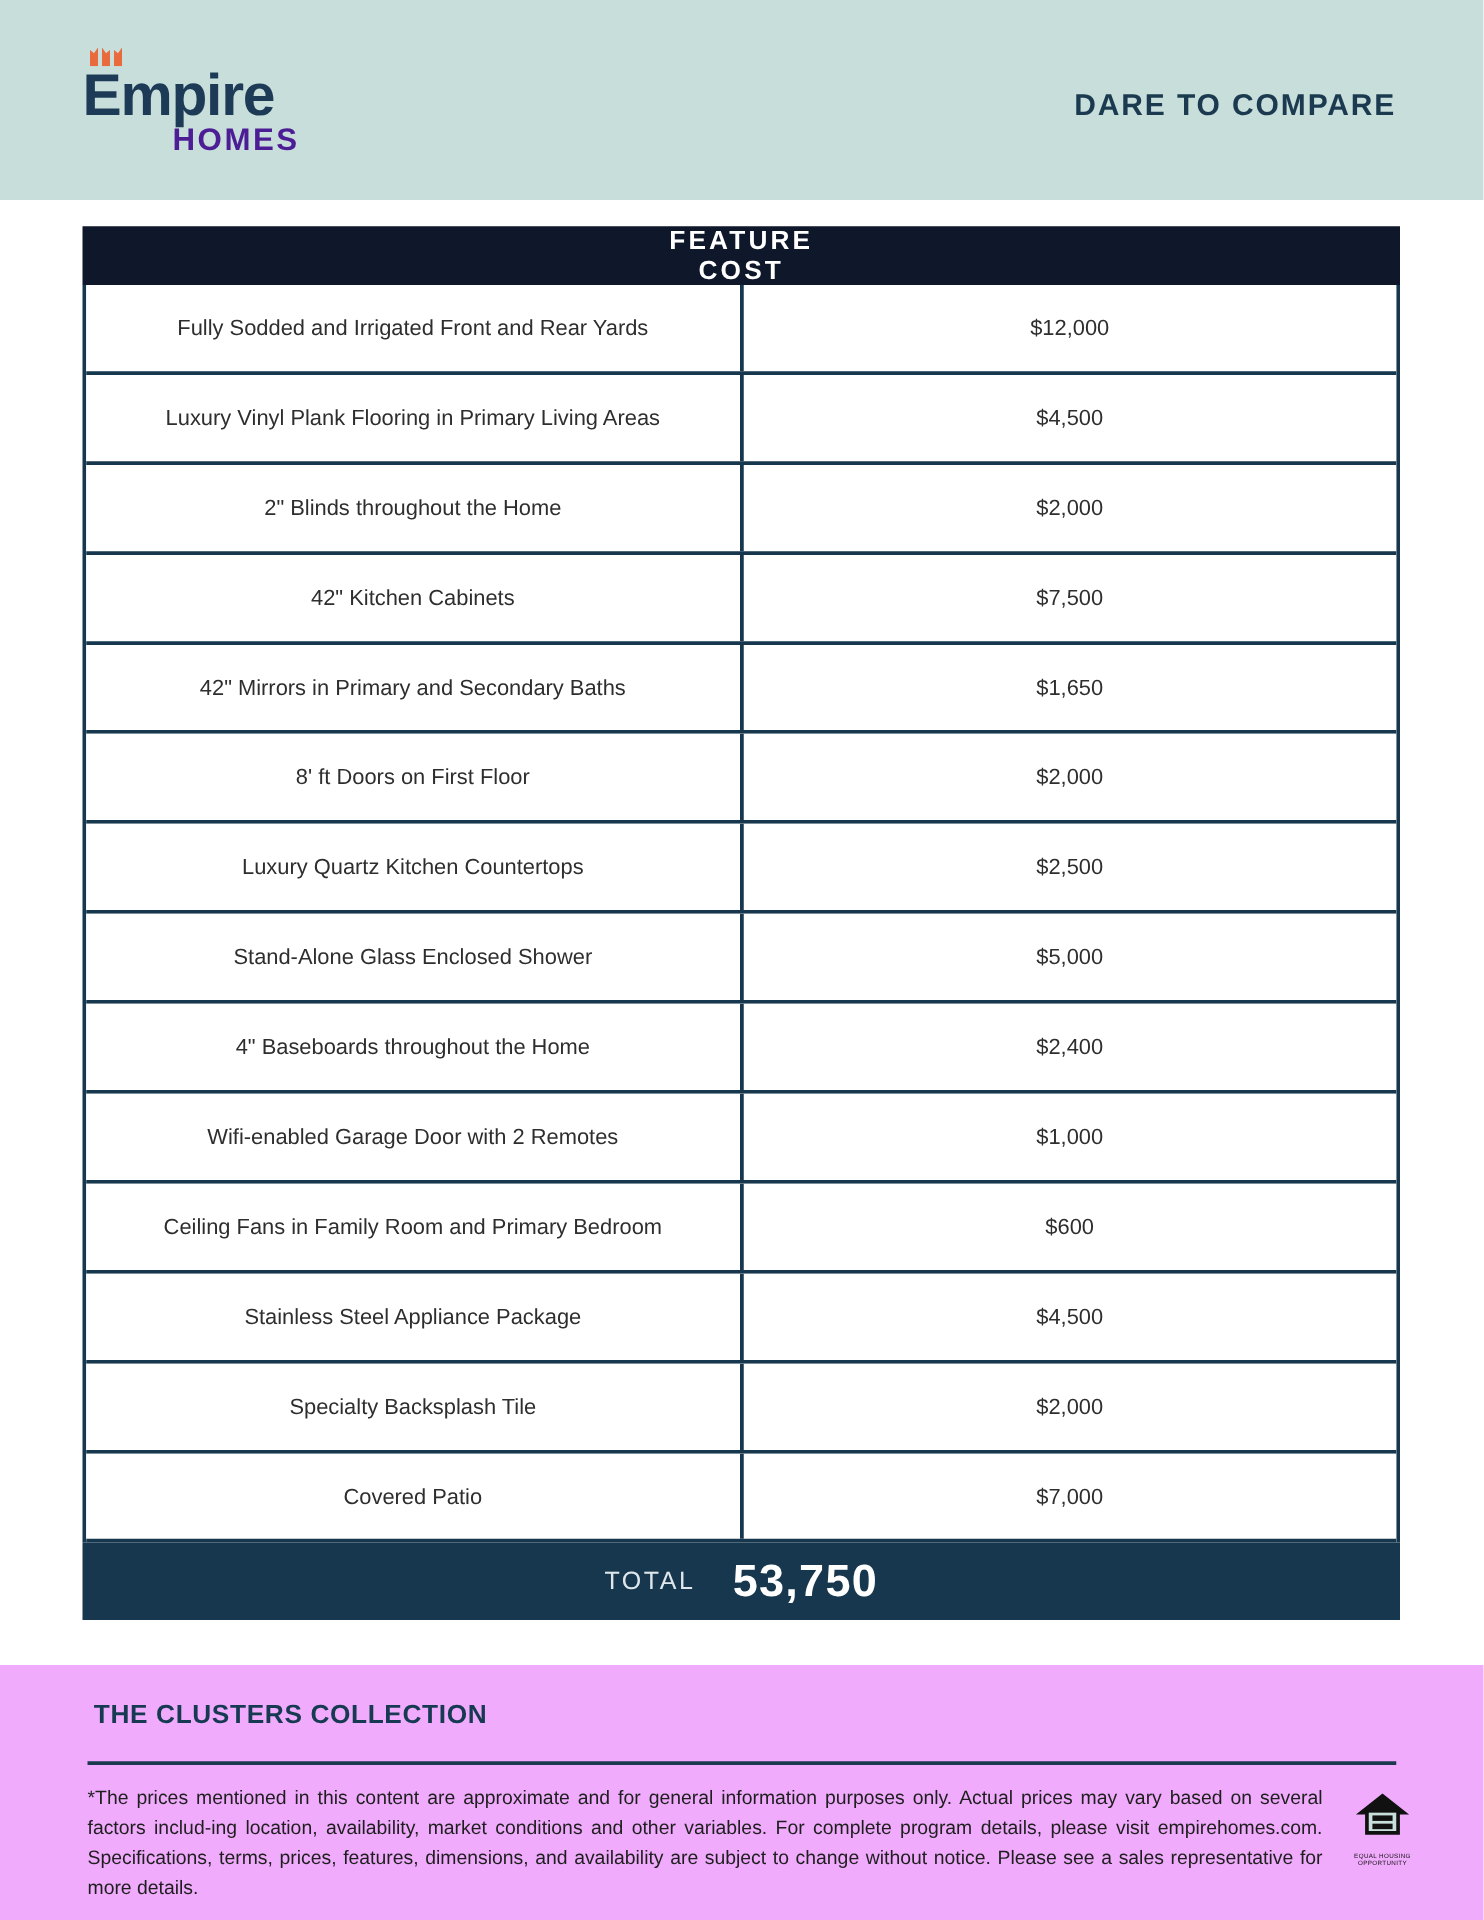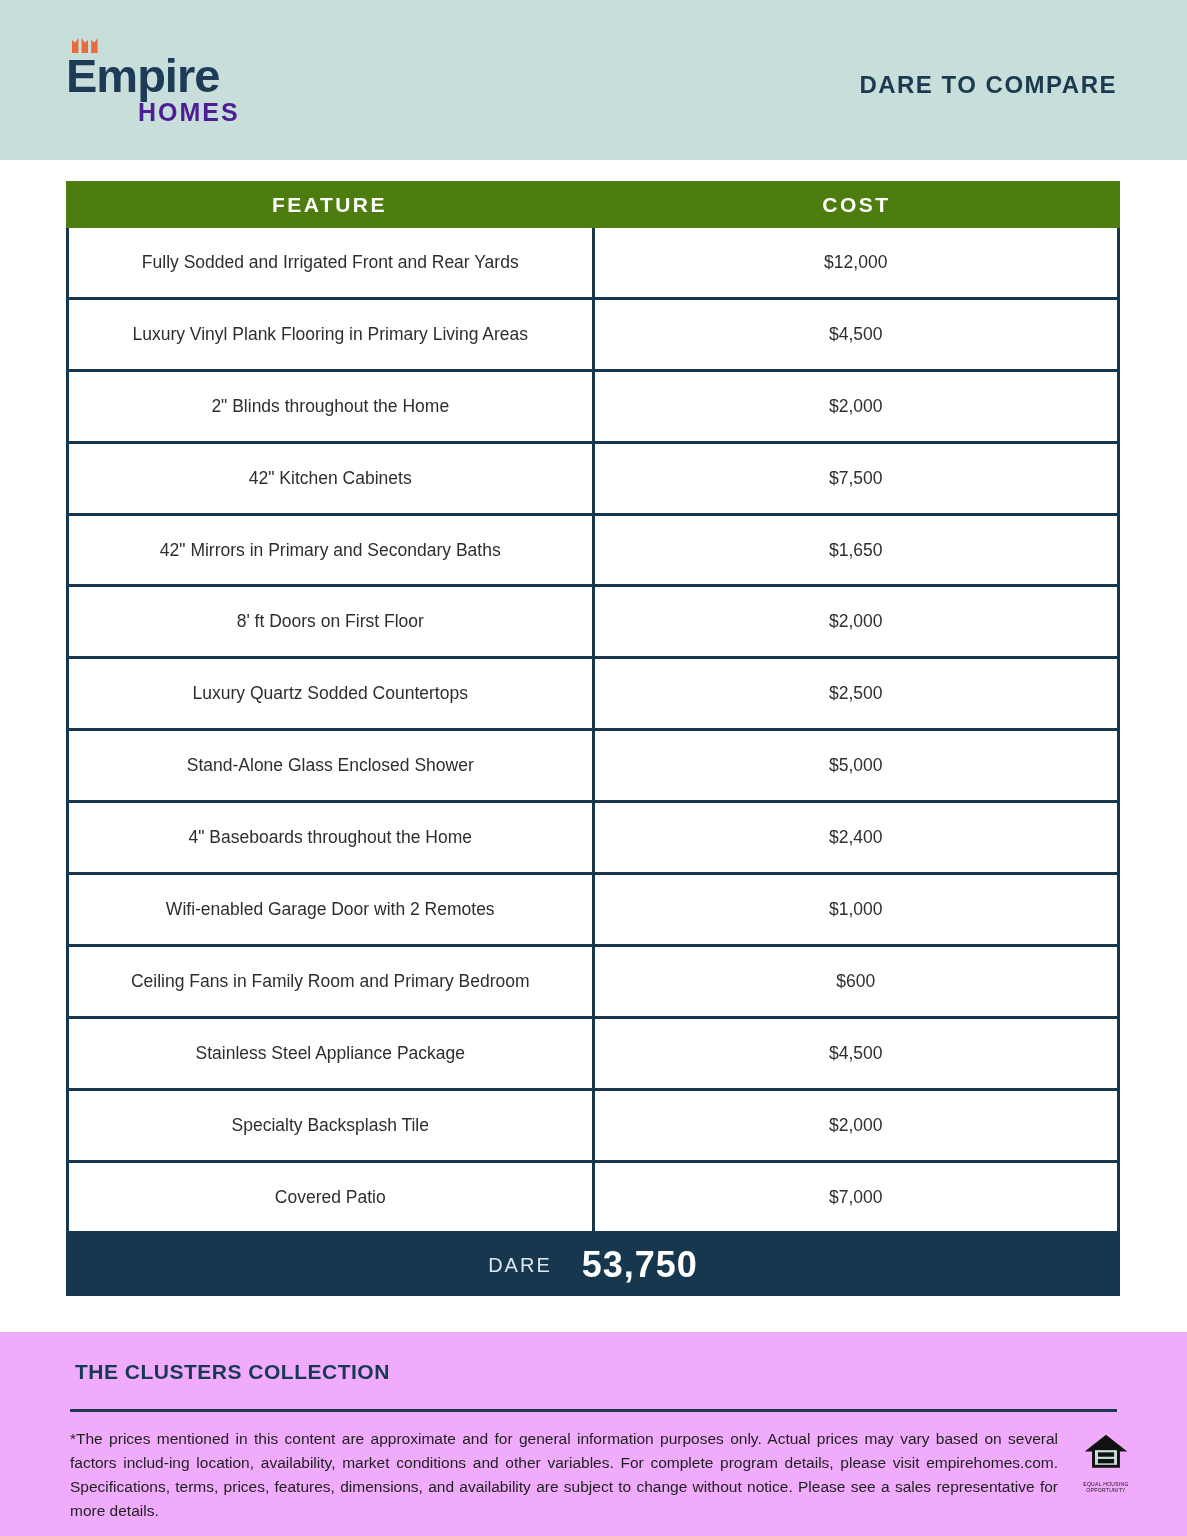--- a/index.html
+++ b/index.html
@@ -56,22 +56,23 @@
   }
   
   .tbl {
     position: absolute;
     top: 181px; left: 66px;
     width: 1054px;
   }
   .tbl-head {
     display: flex;
     height: 47px;
-    background: #4d7c0f;
+    background: #0f172a;
     color: #ffffff;
+    flex-direction: column;
   }
   .tbl-head .col {
     flex: 1;
     display: flex;
     align-items: center;
     justify-content: center;
     font-size: 21px;
     font-weight: 600;
     letter-spacing: 2.5px;
   }
@@ -201,21 +202,21 @@
       </div>
       <div class="tbl-row">
         <div class="cell feature">42" Mirrors in Primary and Secondary Baths</div>
         <div class="cell cost">$1,650</div>
       </div>
       <div class="tbl-row">
         <div class="cell feature">8' ft Doors on First Floor</div>
         <div class="cell cost">$2,000</div>
       </div>
       <div class="tbl-row">
-        <div class="cell feature">Luxury Quartz Sodded Countertops</div>
+        <div class="cell feature">Luxury Quartz Kitchen Countertops</div>
         <div class="cell cost">$2,500</div>
       </div>
       <div class="tbl-row">
         <div class="cell feature">Stand-Alone Glass Enclosed Shower</div>
         <div class="cell cost">$5,000</div>
       </div>
       <div class="tbl-row">
         <div class="cell feature">4" Baseboards throughout the Home</div>
         <div class="cell cost">$2,400</div>
       </div>
@@ -234,21 +235,21 @@
       <div class="tbl-row">
         <div class="cell feature">Specialty Backsplash Tile</div>
         <div class="cell cost">$2,000</div>
       </div>
       <div class="tbl-row">
         <div class="cell feature">Covered Patio</div>
         <div class="cell cost">$7,000</div>
       </div>
     </div>
     <div class="tbl-total">
-      <span class="total-label">DARE</span>
+      <span class="total-label">TOTAL</span>
       <span class="total-value">53,750</span>
     </div>
   </div>
 
   <div class="bottom-band">
     <div class="collection-title">THE CLUSTERS COLLECTION</div>
     <div class="rule"></div>
     <div class="disclaimer">*The prices mentioned in this content are approximate and for general information purposes only. Actual prices may vary based on several factors includ-ing location, availability, market conditions and other variables. For complete program details, please visit empirehomes.com. Specifications, terms, prices, features, dimensions, and availability are subject to change without notice. Please see a sales representative for more details.</div>
     <div class="eho">
       <svg width="44" height="44" viewBox="0 0 60 58" xmlns="http://www.w3.org/2000/svg">

